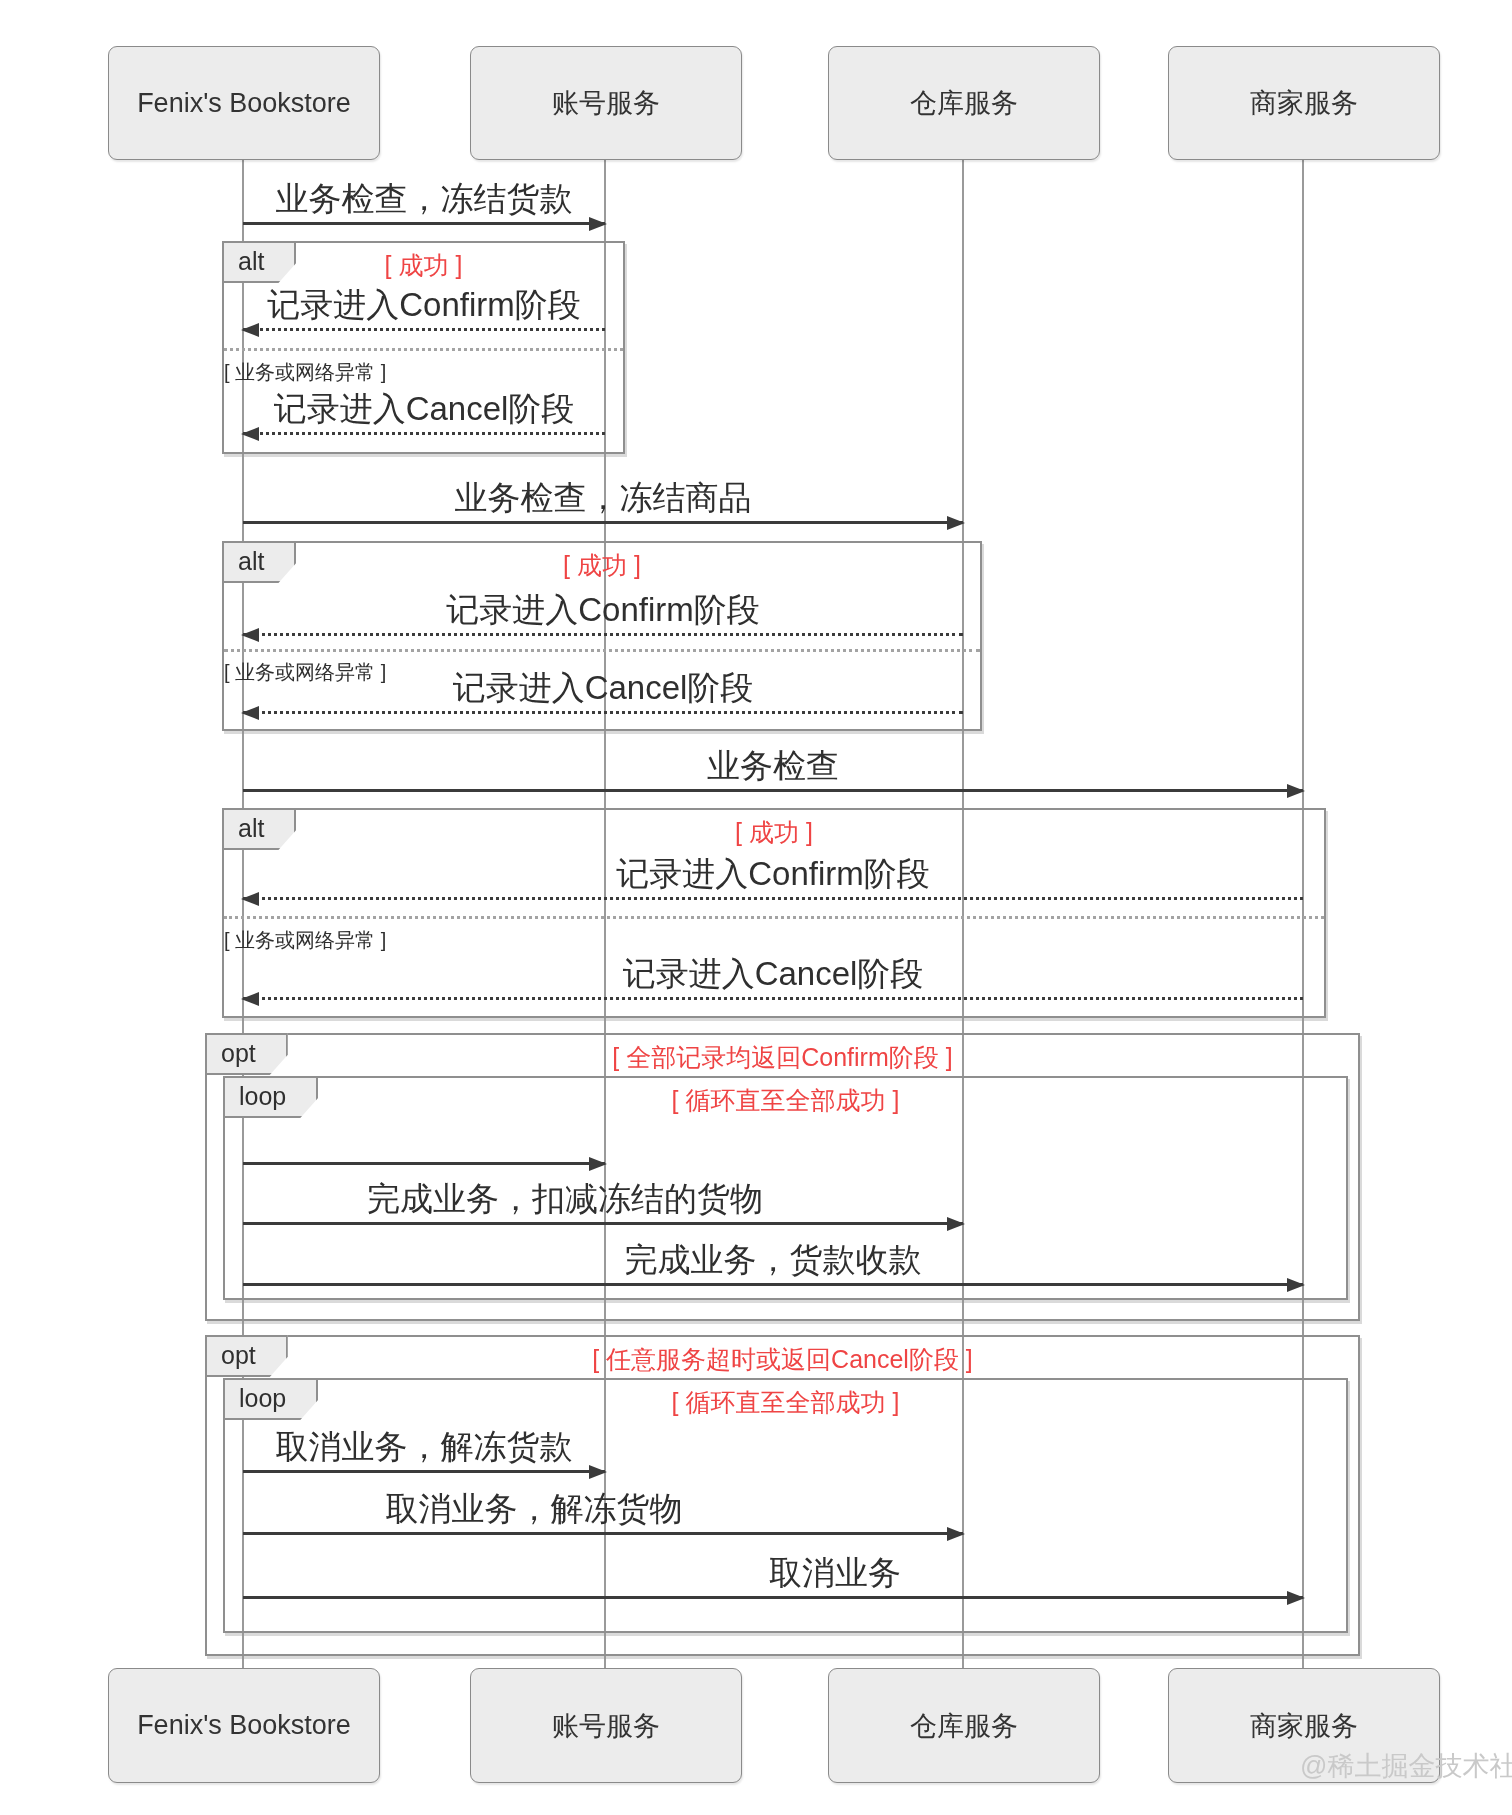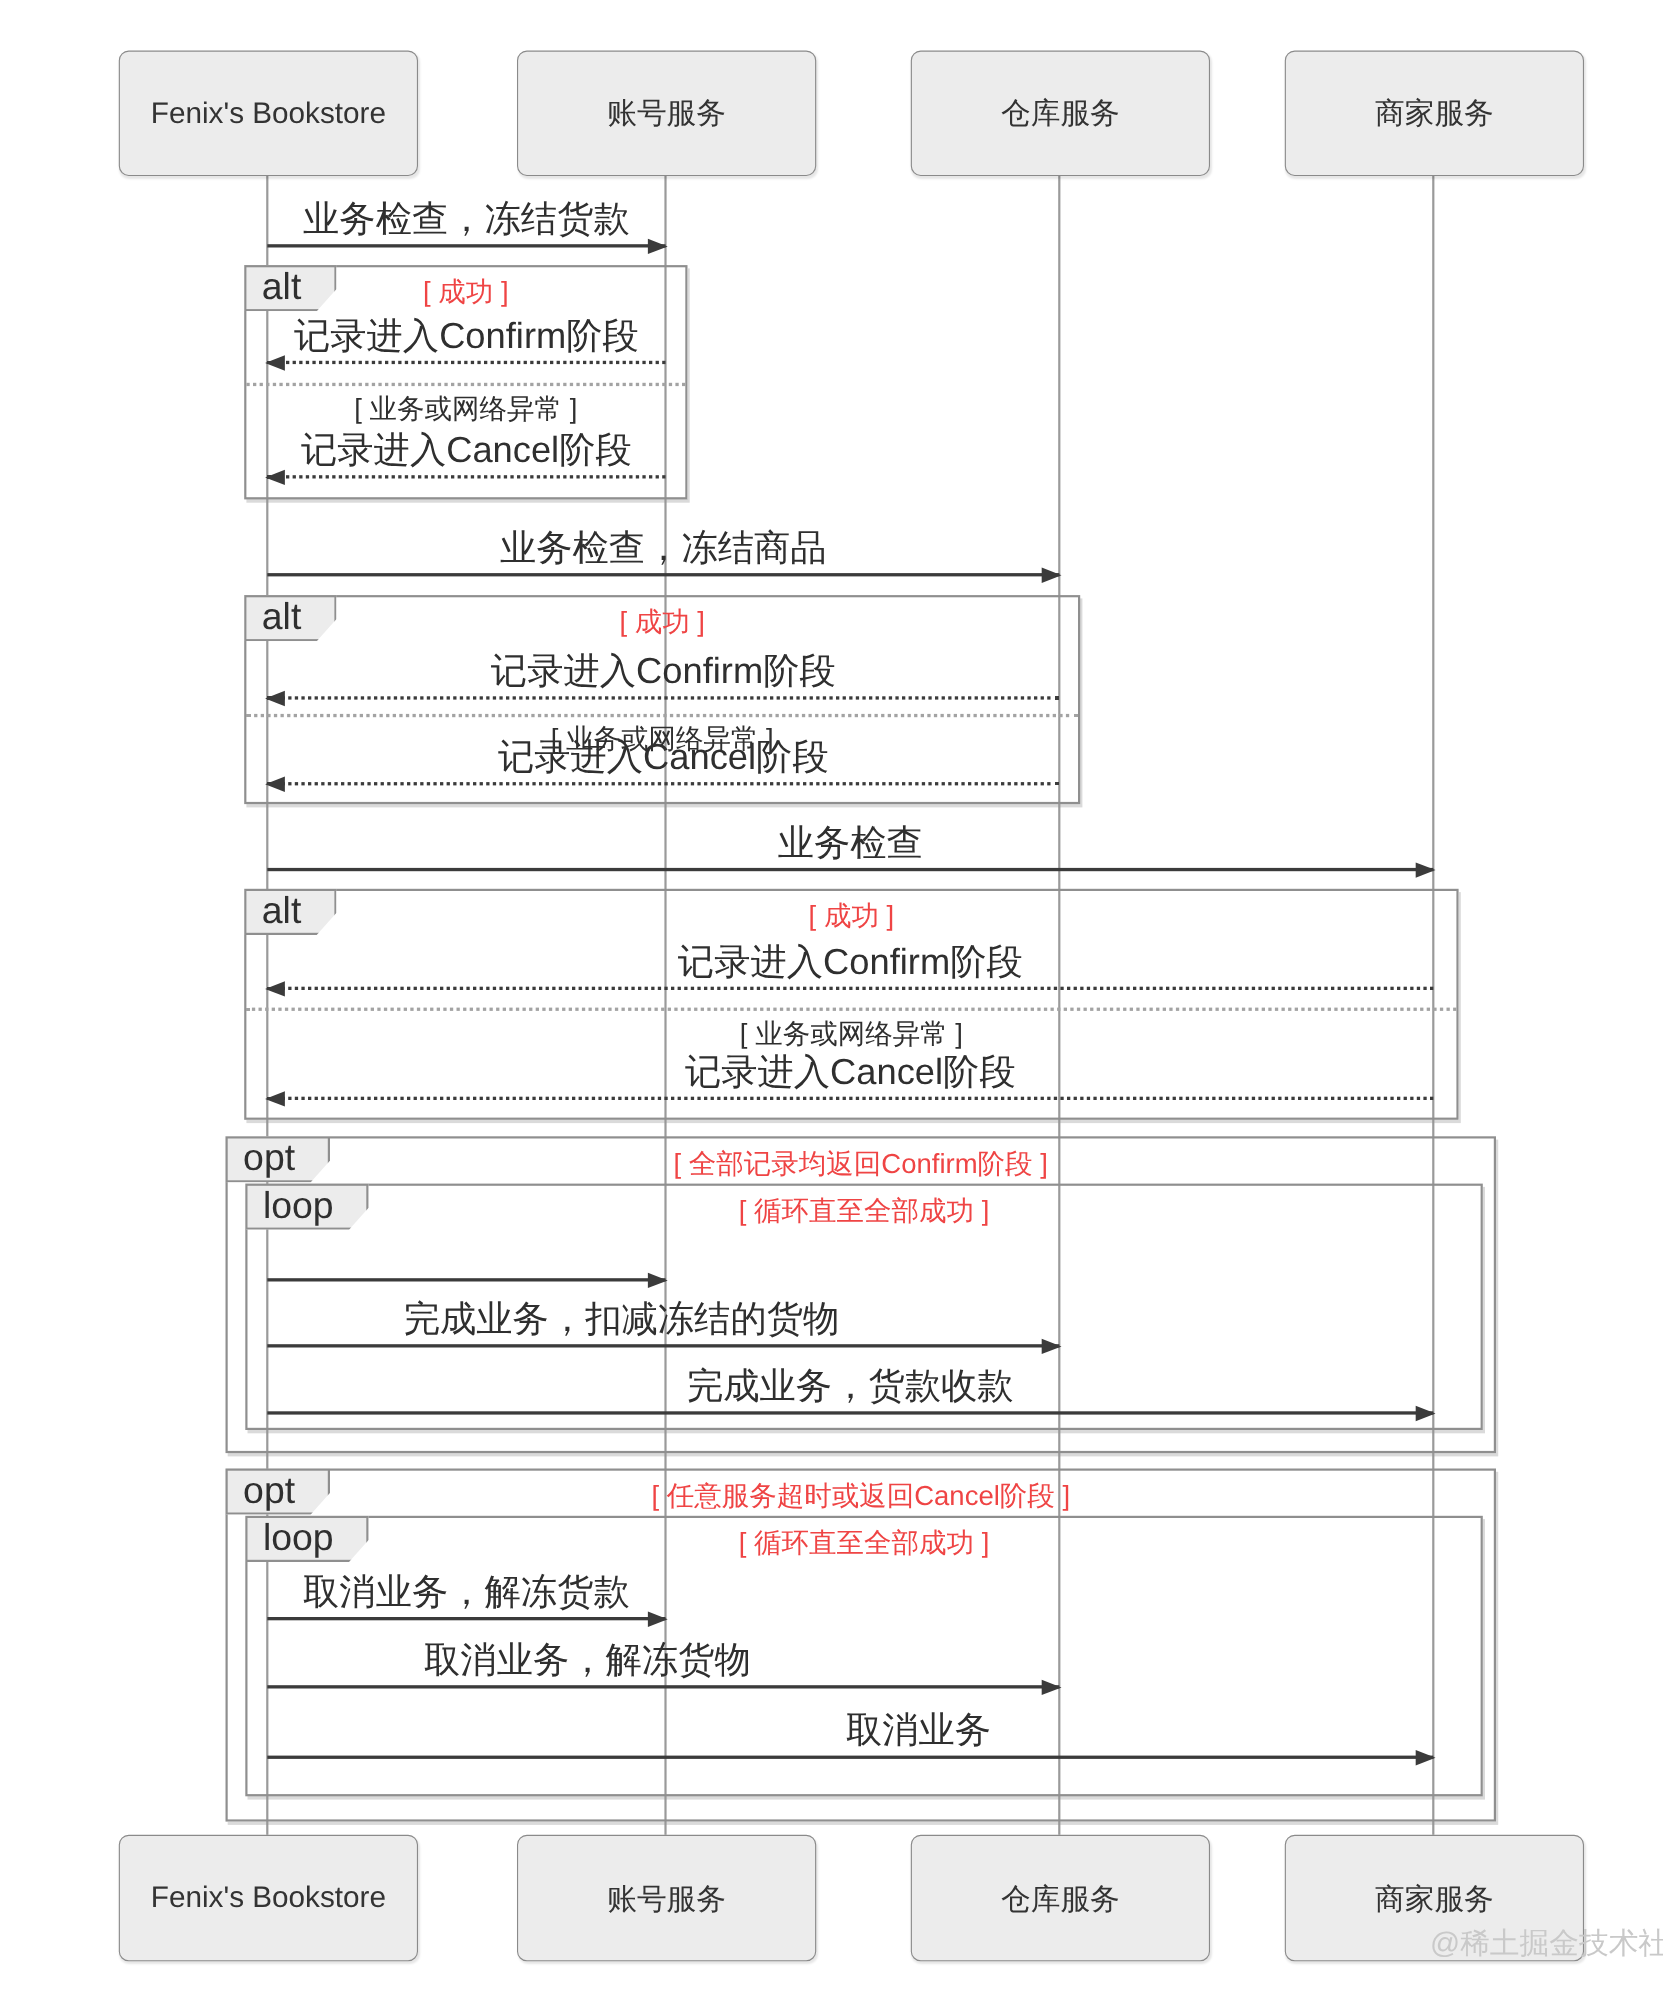--- a/index.html
+++ b/index.html
@@ -9,26 +9,26 @@
   }
   .lifeline{position:absolute;width:2px;top:159px;height:1509px;background:#9a9a9a;}
   .participant{
     position:absolute;width:270px;height:112px;background:#ececec;
     border:1.5px solid #8a8a8a;border-radius:9px;display:flex;align-items:center;justify-content:center;
     font-size:27px;color:#333333;box-shadow:1px 2px 2px rgba(0,0,0,0.10);
   }
   .frame{position:absolute;border:2px solid #8f8f8f;box-shadow:2px 3px 0 rgba(150,150,150,0.35);background:transparent;}
   .frame-tab{
     position:absolute;top:-2px;left:-2px;height:38px;line-height:36px;background:#ececec;
-    border:2px solid #8f8f8f;font-size:34px;color:#2f2f2f;padding:0 30px 0 14px;
+    border:2px solid #8f8f8f;font-size:25px;color:#2f2f2f;padding:0 30px 0 14px;
     clip-path:polygon(0 0,100% 0,100% 52%,calc(100% - 18px) 100%,0 100%);
   }
   .frame-cond{position:absolute;top:6px;left:0;width:100%;text-align:center;font-size:25px;color:#ef4444;}
   .frame-divider{position:absolute;left:0;width:100%;height:0;border-top:3px dotted #a3a3a3;}
-  .inner-cond{position:absolute;text-align:center;font-size:25px;color:#2f2f2f;height:32px;line-height:32px;}
+  .inner-cond{position:absolute;font-size:20px;color:#2f2f2f;height:32px;line-height:32px;}
   .msg-label{position:absolute;text-align:center;font-size:33px;color:#2f2f2f;height:34px;line-height:34px;white-space:nowrap;}
   .arrow{position:absolute;height:0;}
   .arrow.solid{border-top:3px solid #3b3b3b;}
   .arrow.dashed{border-top:3px dotted #3b3b3b;}
   .head-r{position:absolute;right:-2px;top:-8px;width:0;height:0;
     border-left:18px solid #3b3b3b;border-top:7px solid transparent;border-bottom:7px solid transparent;}
   .head-l{position:absolute;left:-2px;top:-8px;width:0;height:0;
     border-right:18px solid #3b3b3b;border-top:7px solid transparent;border-bottom:7px solid transparent;}
   .watermark{position:absolute;left:1300px;top:1748px;font-size:27px;color:#c9c9c9;white-space:nowrap;}
 </style>

